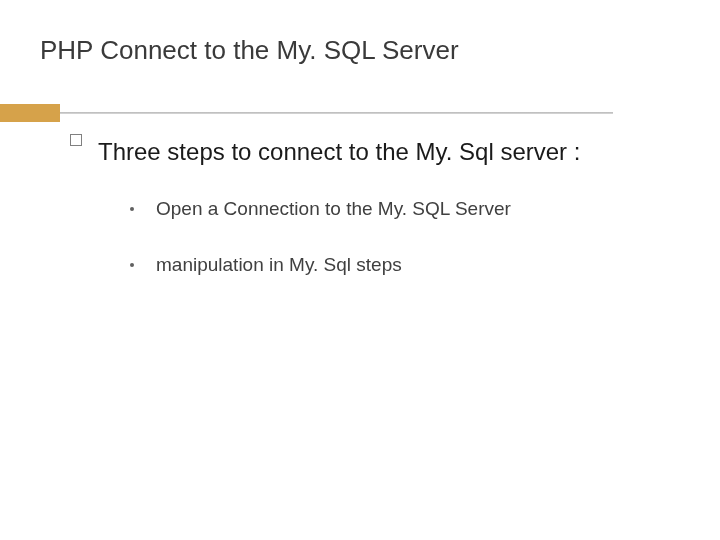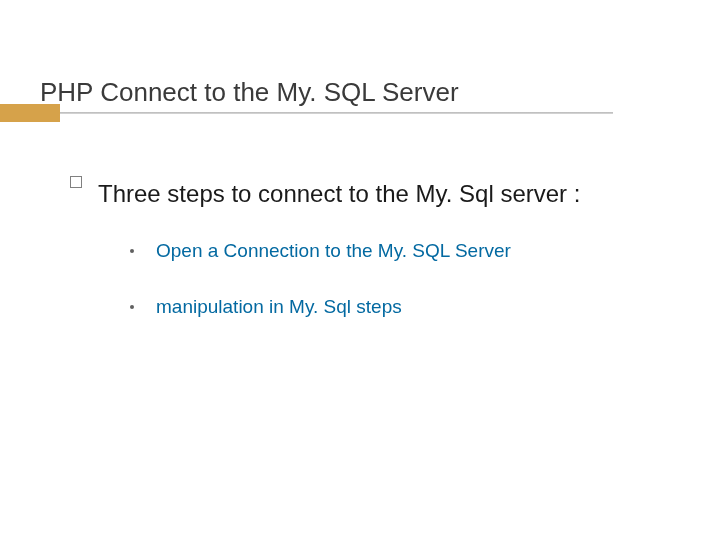--- a/index.html
+++ b/index.html
@@ -19,21 +19,20 @@
       width: 100%;
       height: 100%;
       padding: 35px 40px 40px 40px;
       position: relative;
     }
     .title {
       font-size: 26px;
       font-weight: normal;
       color: #3a3a3a;
       margin-bottom: 20px;
-      margin-top: 42px;
     }
     .accent-bar {
       position: absolute;
       left: 0;
       top: 104px;
       height: 18px;
       display: flex;
       width: 100%;
     }
     .accent-orange {
@@ -87,21 +86,21 @@
       width: 4px;
       height: 4px;
       border-radius: 50%;
       background: #606060;
       margin-top: 10px;
       margin-right: 22px;
       flex-shrink: 0;
     }
     .sub-text {
       font-size: 19px;
-      color: #0369a1;
+      color: #404040;
       line-height: 1.3;
     }
   </style>
 </head>
 <body>
 
 <div class="slide">
   <h1 class="title">PHP Connect to the My. SQL Server</h1>
 
   <div class="accent-bar">

